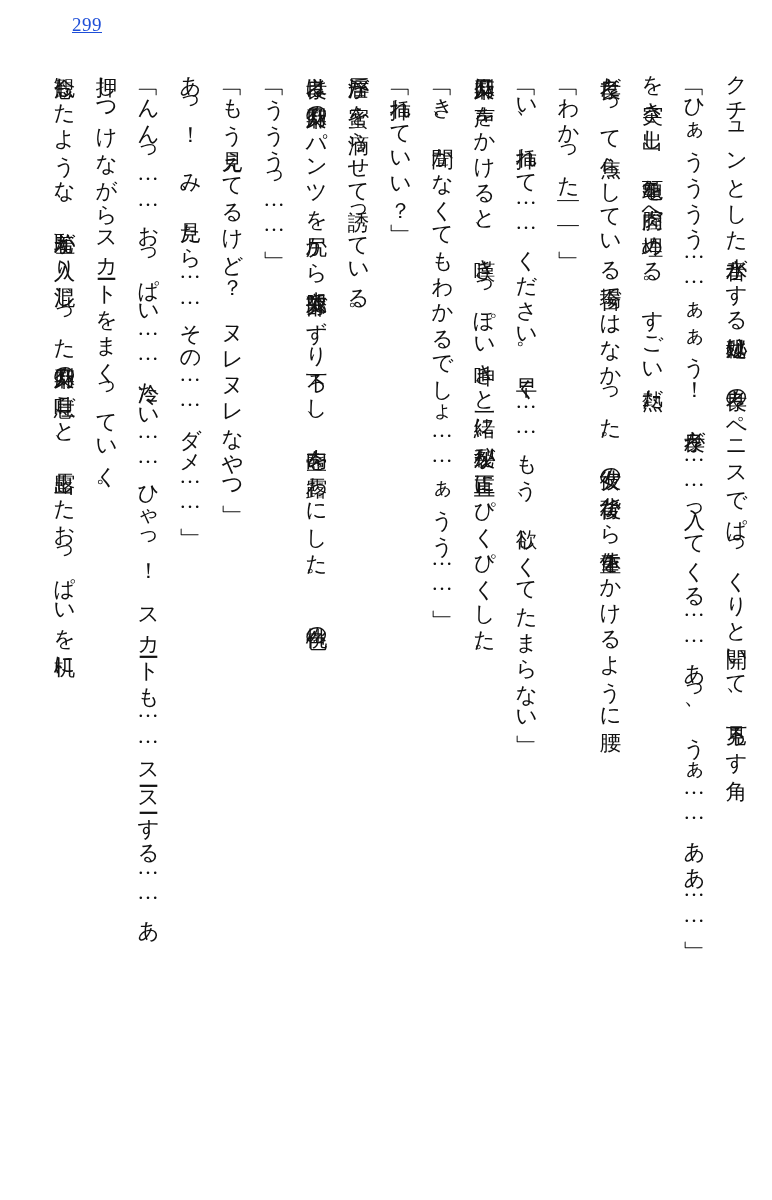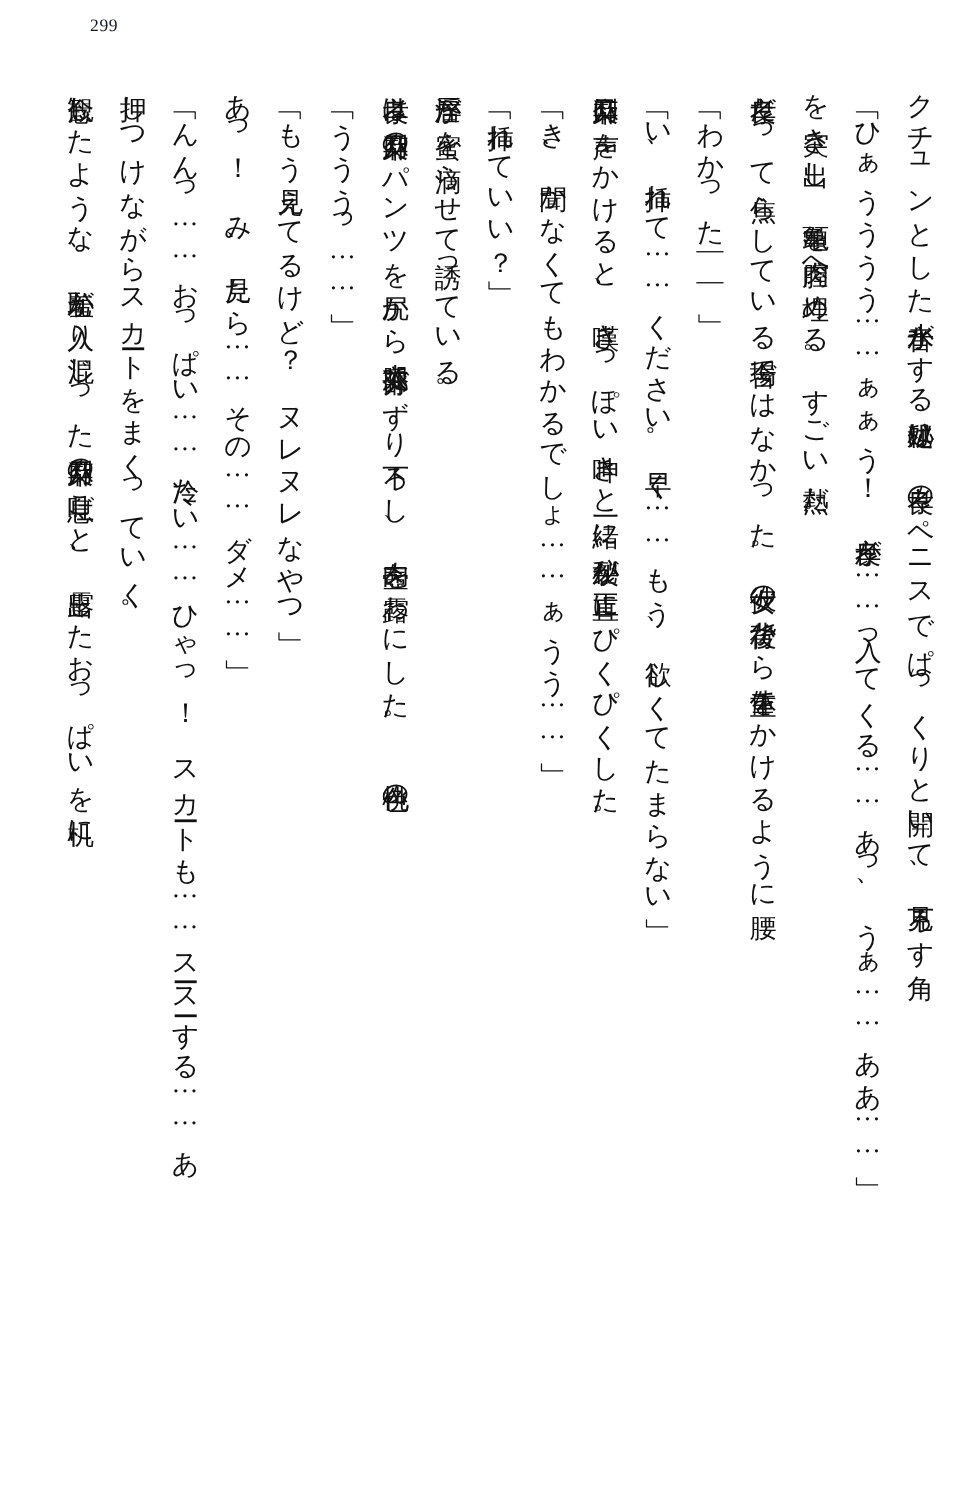--- a/index.html
+++ b/index.html
@@ -13,23 +13,24 @@
     height: 1200px;
     background: #ffffff;
     overflow: hidden;
     font-family: "Liberation Serif", "DejaVu Serif", serif;
     color: #111111;
   }
   .page-number {
     position: absolute;
     top: 14px;
     left: 72px;
-    font-size: 14px;
+    font-size: 19px;
     letter-spacing: 0.5px;
-    color: #0f172a;
+    color: #1d4ed8;
+    text-decoration: underline;
   }
   .vtext {
     position: absolute;
     top: 60px;
     right: 40px;
     height: 1100px;
     width: 690px;
     display: flex;
     flex-direction: row;
     align-items: flex-start;

